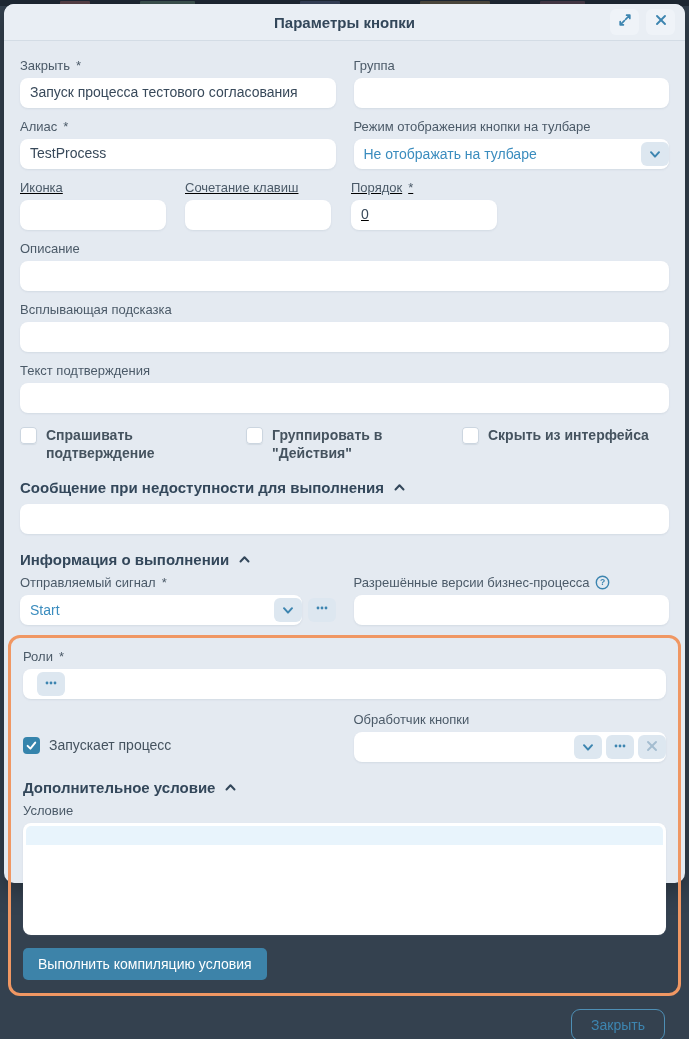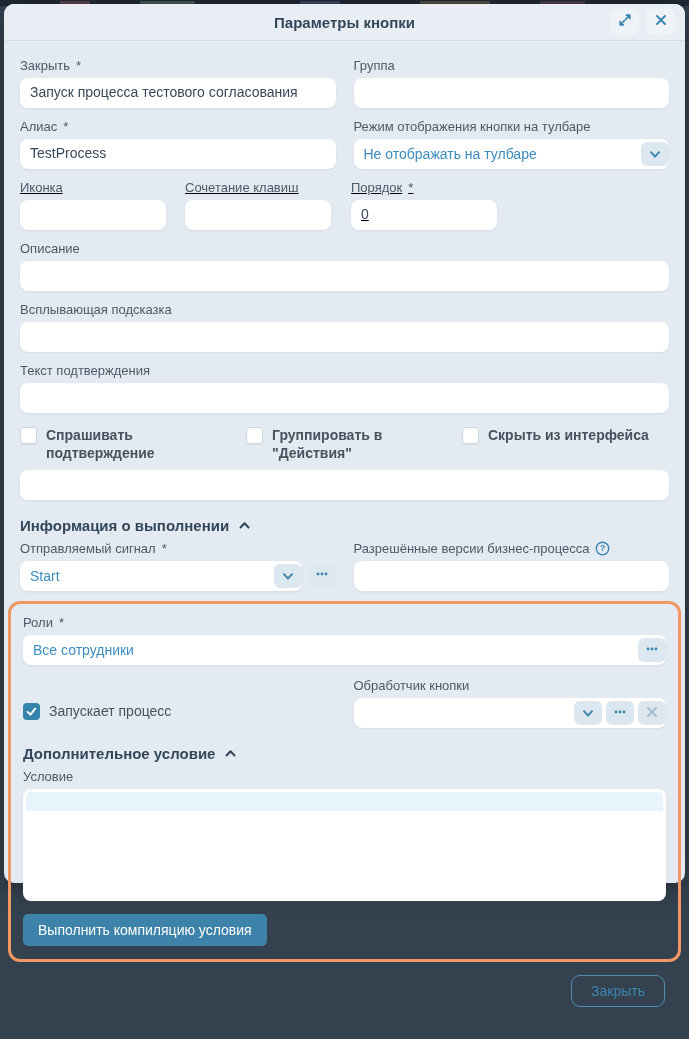--- a/index.html
+++ b/index.html
@@ -273,20 +273,28 @@
         <div class="cb-item">
           <span class="checkbox">
               <svg width="13" height="13" viewBox="0 0 14 14">
                 <use href="#i-check"></use>
               </svg>
             </span>
           <span class="cb-label">Скрыть из интерфейса</span>
         </div>
       </div>
 
+      <div class="section-title">
+        <span>Сообщение при недоступности для выполнения</span>
+        <span style="color:#33475a;display:flex">
+            <svg width="13" height="13" viewBox="0 0 13 13">
+              <use href="#i-chev-up"></use>
+            </svg>
+          </span>
+      </div>
       <div class="input" style="margin-top:8px"></div>
 
       <div class="section-title">
         <span>Информация о выполнении</span>
         <span style="color:#33475a;display:flex">
             <svg width="13" height="13" viewBox="0 0 13 13">
               <use href="#i-chev-up"></use>
             </svg>
           </span>
       </div>
@@ -325,21 +333,20 @@
           <div class="input"></div>
         </div>
       </div>
 
       <div class="highlight-box">
         <div class="form-label">
           <span>Роли</span>
             <span class="req">*</span>
         </div>
         <div class="field">
-          <span class="value blue">Все сотрудники</span>
           <span class="mini-btn">
               <span><svg width="14" height="14" viewBox="0 0 14 14">
                   <use href="#i-ellipsis"></use>
                 </svg></span>
             </span>
         </div>
 
         <div class="exec-row">
           <div class="starts-cell">
             <span class="checkbox checked">

